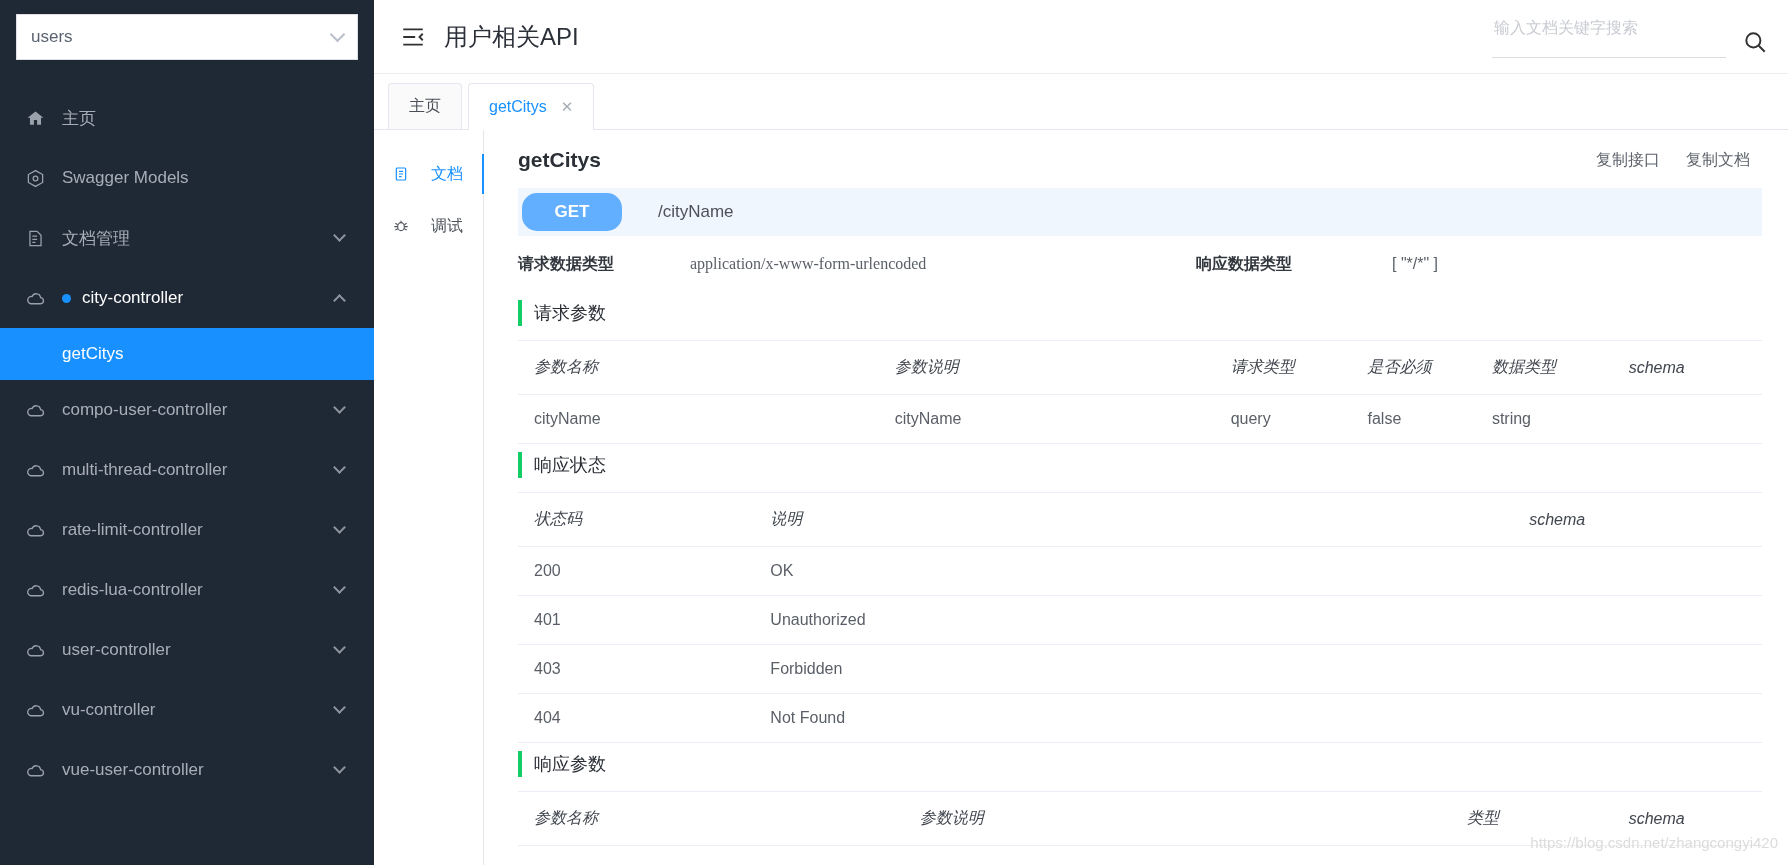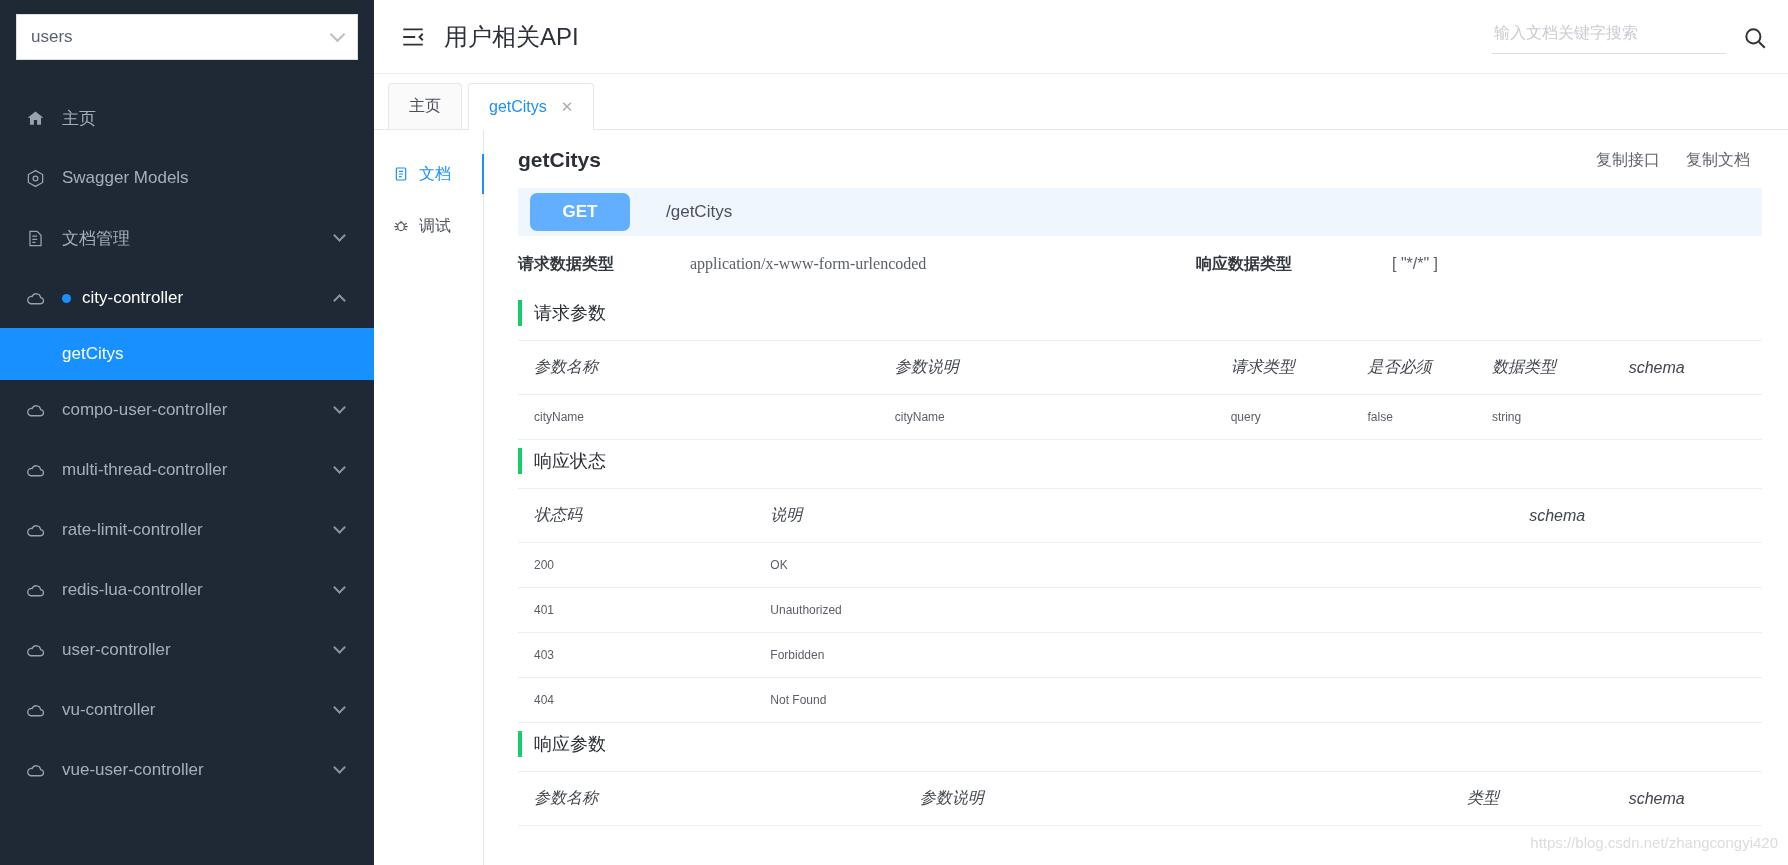--- a/index.html
+++ b/index.html
@@ -62,21 +62,21 @@
   .main { flex: 1; height: 865px; display: flex; flex-direction: column; background:#fff; min-width: 0; }
   .topbar {
     height: 74px; flex: 0 0 74px; display: flex; align-items: center;
     border-bottom: 1px solid #ececec; padding: 0 20px 0 26px;
   }
   .collapse-icon { width: 26px; height: 26px; flex:0 0 26px; margin-right: 18px; cursor:pointer; color:#303133; }
   .doc-title { font-size: 24px; color: #2c3039; font-weight: 400; white-space: nowrap;}
   .search-wrap { margin-left: auto; width: 276px; display: flex; align-items: flex-end; }
   .search-field {
     flex: 1; border: none; border-bottom: 1px solid #dcdcdc;
-    font-size: 16px; color: #555; padding: 4px 2px 11px 2px;
+    font-size: 16px; color: #555; padding: 4px 2px 20px 2px;
     outline: none; background: transparent;
     font-family: "Liberation Sans", "DejaVu Sans", sans-serif;
   }
   .search-field::placeholder { color: #c8ccd2; }
   .search-icon { width: 26px; height: 26px; margin-left: 16px; margin-bottom: 3px; color:#303133; cursor:pointer;}
 
   
   .tabbar {
     height: 56px; flex: 0 0 56px; display: flex; align-items: flex-end;
     padding-left: 14px; border-bottom: 1px solid #e4e7ed; background: #fff;
@@ -94,21 +94,21 @@
   }
   .tab .close { margin-left: 14px; color: #a8adb5; font-size: 15px; cursor: pointer; }
 
   
   .content { flex: 1; display: flex; min-height: 0; }
   .vtabs {
     width: 110px; flex: 0 0 110px; padding-top: 18px;
     border-right: 1px solid #e6e6e6; background: #fff;
   }
   .vtab {
-    height: 52px; display: flex; align-items: center; gap: 9px;
+    height: 52px; display: flex; align-items: center; gap: 21px;
     padding-left: 18px; font-size: 16px; color: #4d525a; cursor: pointer;
     position: relative;
   }
   .vtab.active { color: #1890ff; }
   .vtab.active::after {
     content:""; position: absolute; right: -1px; top: 6px; bottom: 6px;
     width: 2px; background: #1890ff;
   }
   .vtab .vico { width: 18px; display:flex; align-items:center; justify-content:center; }
 
@@ -116,23 +116,23 @@
   .panel-head { display: flex; align-items: center; margin-bottom: 16px; }
   .api-name { font-size: 21px; font-weight: bold; color: #2b2f36; }
   .head-actions { margin-left: auto; display: flex; gap: 26px; padding-right: 12px;}
   .head-action { font-size: 16px; color: #5f646c; cursor: pointer; white-space: nowrap;}
 
   .url-bar {
     height: 48px; background: #eff6fe; display: flex; align-items: center;
     margin-bottom: 0;
   }
   .method {
-    width: 100px; height: 38px; margin-left: 12px;
+    width: 100px; height: 38px; margin-left: 4px;
     background: #61affe; color: #fff; font-weight: bold; font-size: 17px;
-    display: flex; align-items: center; justify-content: center; border-radius: 7px;
+    display: flex; align-items: center; justify-content: center; border-radius: 15px;
   }
   .url-path { margin-left: 36px; font-size: 17px; color: #4d525a; }
 
   .meta-row { display: flex; align-items: center; height: 56px; font-size: 16px; }
   .meta-label { font-weight: bold; color: #33373e; }
   .meta-value { color: #5a5f67; }
   .m1 { width: 172px; }
   .m2 { width: 506px; font-family: Liberation Serif, serif; }
   .m3 { width: 196px; }
 
@@ -143,21 +143,21 @@
   }
 
   table.tbl { width: 100%; border-collapse: collapse; table-layout: fixed; }
   table.tbl th {
     text-align: left; font-weight: normal; font-size: 16px; color: #41464e;
     padding: 16px 0 16px 16px; border-bottom: 1px solid #ebeef5;
     border-top: 1px solid #ebeef5;
     font-style: italic;
   }
   table.tbl td {
-    text-align: left; font-size: 12px; color: #5a5f67;
+    text-align: left; font-size: 16px; color: #5a5f67;
     padding: 15px 0 15px 16px; border-bottom: 1px solid #ebeef5;
   }
   .link-txt { color: #409eff; }
   .watermark {
     position: absolute; right: 10px; bottom: 14px;
     font-size: 15px; color: #dcdcdc; white-space: nowrap; pointer-events: none;
   }
 </style>
 </head>
 <body>
@@ -351,21 +351,21 @@
         <div class="panel-head">
           <span class="api-name">getCitys</span>
           <div class="head-actions">
             <span class="head-action">复制接口</span>
             <span class="head-action">复制文档</span>
           </div>
         </div>
 
         <div class="url-bar">
           <span class="method">GET</span>
-          <span class="url-path">/getCitys</span>
+          <span class="url-path">/cityName</span>
         </div>
 
         <div class="meta-row">
           <span class="meta-label m1">请求数据类型</span>
           <span class="meta-value m2">application/x-www-form-urlencoded</span>
           <span class="meta-label m3">响应数据类型</span>
           <span class="meta-value">[ "*/*" ]</span>
         </div>
 
         <div class="section-title">请求参数</div>

